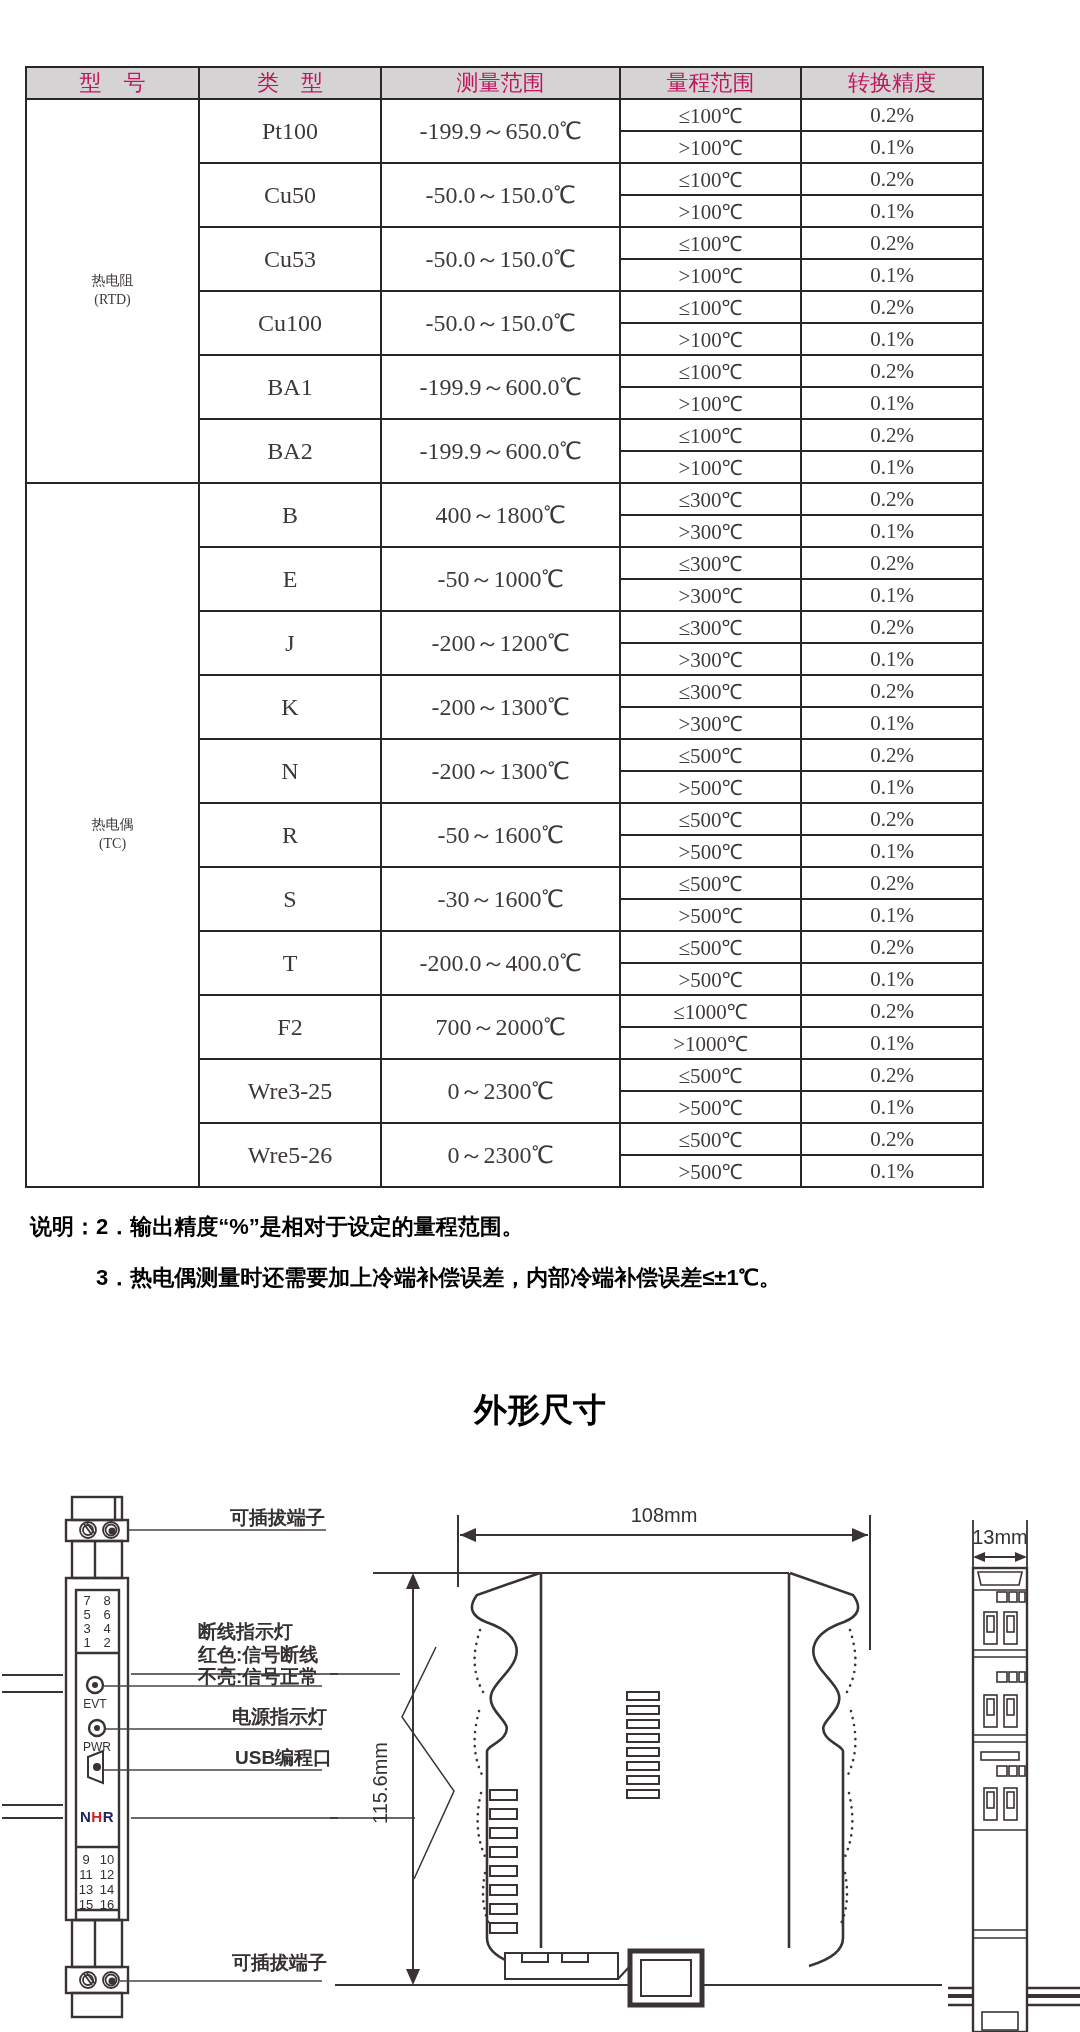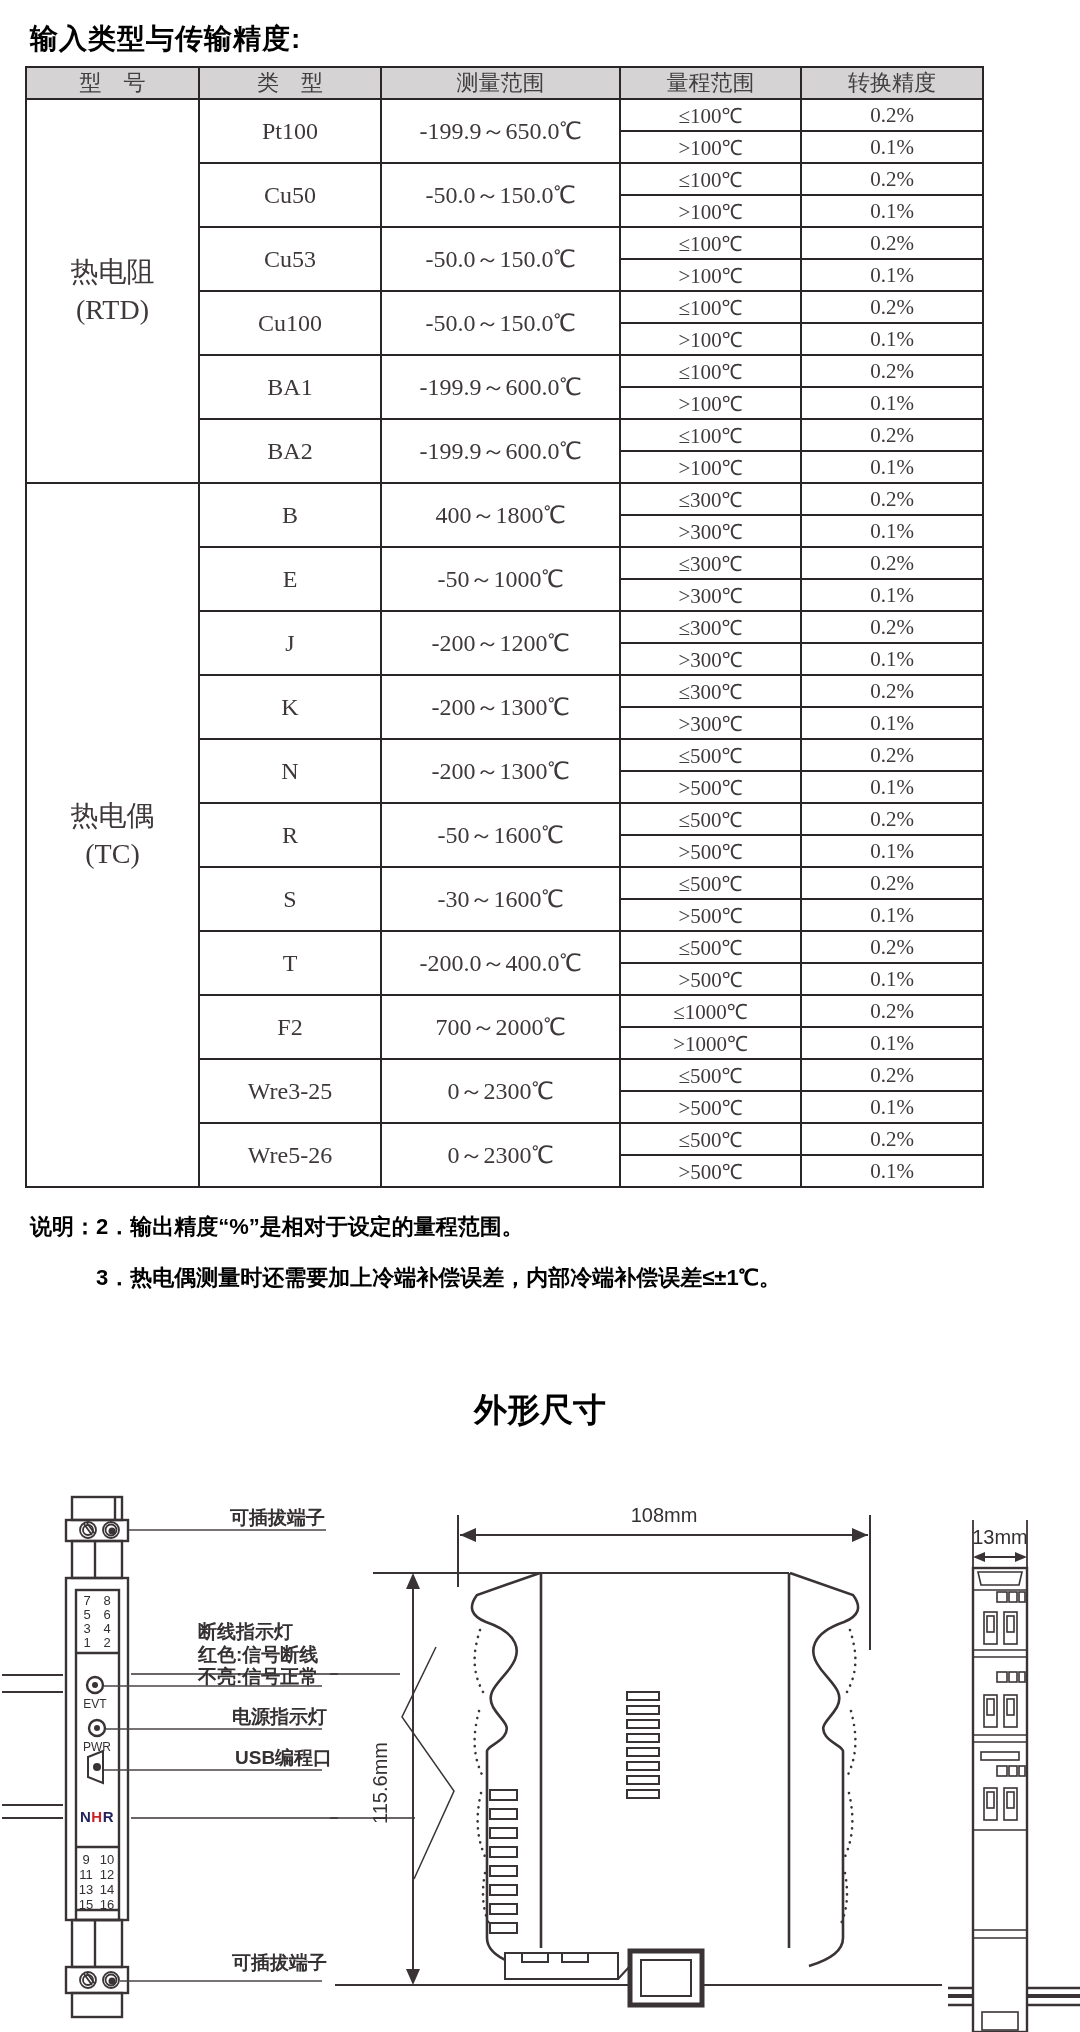--- a/index.html
+++ b/index.html
@@ -7,23 +7,23 @@
         font-family:"Liberation Sans",sans-serif;color:#000;}
   .page-title{position:absolute;left:30px;top:20px;font-size:28px;font-weight:bold;
               letter-spacing:1px;color:#000;}
   
   .spec-table{position:absolute;left:25px;top:66px;width:957px;border-collapse:collapse;
               table-layout:fixed;font-family:"Liberation Serif",serif;color:#3e383a;}
   .spec-table th,.spec-table td{border:2px solid #2a2526;text-align:center;padding:0;
               overflow:hidden;white-space:nowrap;}
   .spec-table thead tr{height:30px;}
   .spec-table tbody tr{height:32px;}
-  .spec-table th{background:#d5d3d4;font-weight:normal;font-size:22px;color:#404040;}
+  .spec-table th{background:#d5d3d4;font-weight:normal;font-size:22px;color:#be185d;}
   .spec-table td{font-size:21px;vertical-align:middle;}
-  .spec-table td.model{font-size:28px;line-height:1.35;}
+  .spec-table td.model{font-size:14px;line-height:1.35;}
   .spec-table td.type,.spec-table td.range{font-size:24px;}
   
   .notes{position:absolute;left:30px;top:1212px;width:1020px;display:flex;
          font-size:22px;font-weight:bold;color:#000;}
   .notes-label{flex:0 0 auto;}
   .note-items > div{margin-bottom:21px;}
   
   .dim-title{position:absolute;left:0;top:1388px;width:1080px;text-align:center;
              font-size:33px;font-weight:bold;color:#000;}
   svg{position:absolute;}
@@ -33,21 +33,20 @@
   .num{font-size:13px;fill:#353032;font-family:"Liberation Sans",sans-serif;}
   .dimlabel{font-size:20px;fill:#353032;font-family:"Liberation Sans",sans-serif;}
   .dots{stroke:#3a3335;fill:none;stroke-width:2.6;stroke-dasharray:0.1 7;stroke-linecap:round;}
   .arrow{fill:#3a3335;stroke:none;}
 </style>
 </head>
 <body>
 
 <div class="page">
 
-  <div class="page-title">输入类型与传输精度:</div>
 
   <table class="spec-table" id="spec-table">
     <colgroup>
       <col style="width:173px">
         <col style="width:182px">
         <col style="width:239px">
       <col style="width:181px">
         <col style="width:182px">
     </colgroup>
   <thead>

